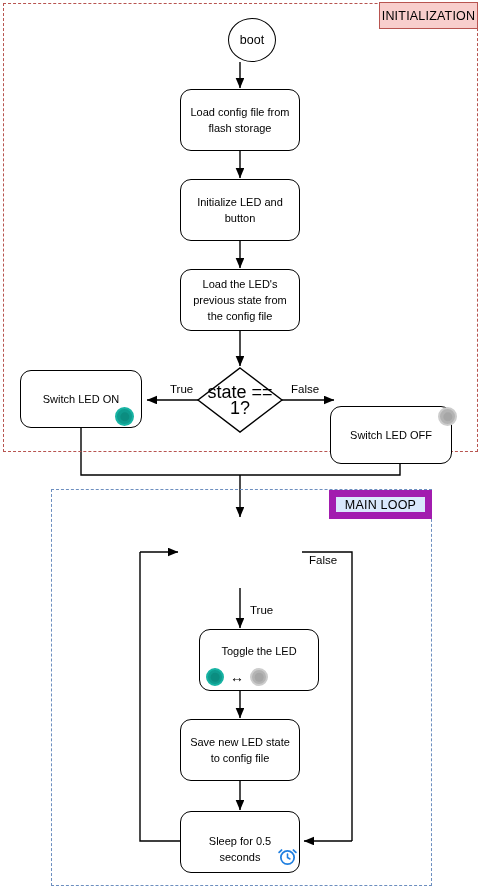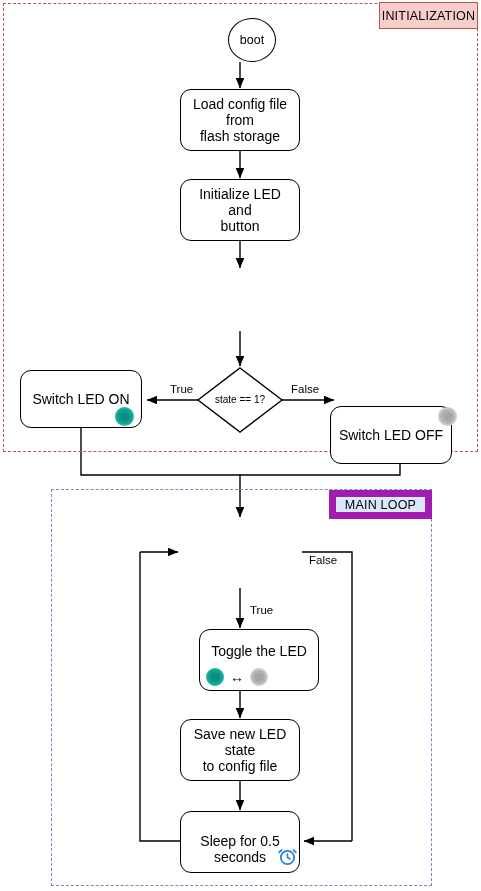--- a/index.html
+++ b/index.html
@@ -75,21 +75,21 @@
   
   .node {
     position: absolute;
     box-sizing: border-box;
     background: #ffffff;
     border: 1.4px solid #000000;
     display: flex;
     align-items: center;
     justify-content: center;
     text-align: center;
-    font-size: 14px;
+    font-size: 11px;
     line-height: 16px;
     color: #000000;
   }
   .rounded {
     border-radius: 11px;
   }
   .node .txt {
     padding: 0 6px;
     white-space: pre-line;
   }
@@ -106,21 +106,21 @@
     justify-content: center;
     text-align: center;
   }
   .diamond > svg {
     position: absolute;
     left: 0;
     top: 0;
   }
   .diamond .dtxt {
     position: relative;
-    font-size: 10px;
+    font-size: 18px;
     line-height: 16px;
     color: #000;
     white-space: pre-line;
     z-index: 2;
   }
 
   
   .edge-label {
     position: absolute;
     font-size: 11.5px;
@@ -233,20 +233,25 @@
   <div class="node rounded" style="left:180px; top:89px; width:120px; height:62px;">
     <span class="txt">Load config file from
 flash storage</span>
   </div>
 
   <div class="node rounded" style="left:180px; top:179px; width:120px; height:62px;">
     <span class="txt">Initialize LED and
 button</span>
   </div>
 
+  <div class="node rounded" style="left:180px; top:269px; width:120px; height:62px;">
+    <span class="txt">Load the LED's
+previous state from
+the config file</span>
+  </div>
 
   <div class="diamond" style="left:196px; top:366px; width:88px; height:68px;">
     <svg width="88" height="68" viewBox="0 0 88 68">
       <polygon points="44,2 86,34 44,66 2,34" fill="#ffffff" stroke="#000000" stroke-width="1.4"></polygon>
     </svg>
     <span class="dtxt">state == 1?</span>
   </div>
 
   <div class="node rounded" style="left:20px; top:370px; width:122px; height:58px;">
     <span class="txt">Switch LED ON</span>

